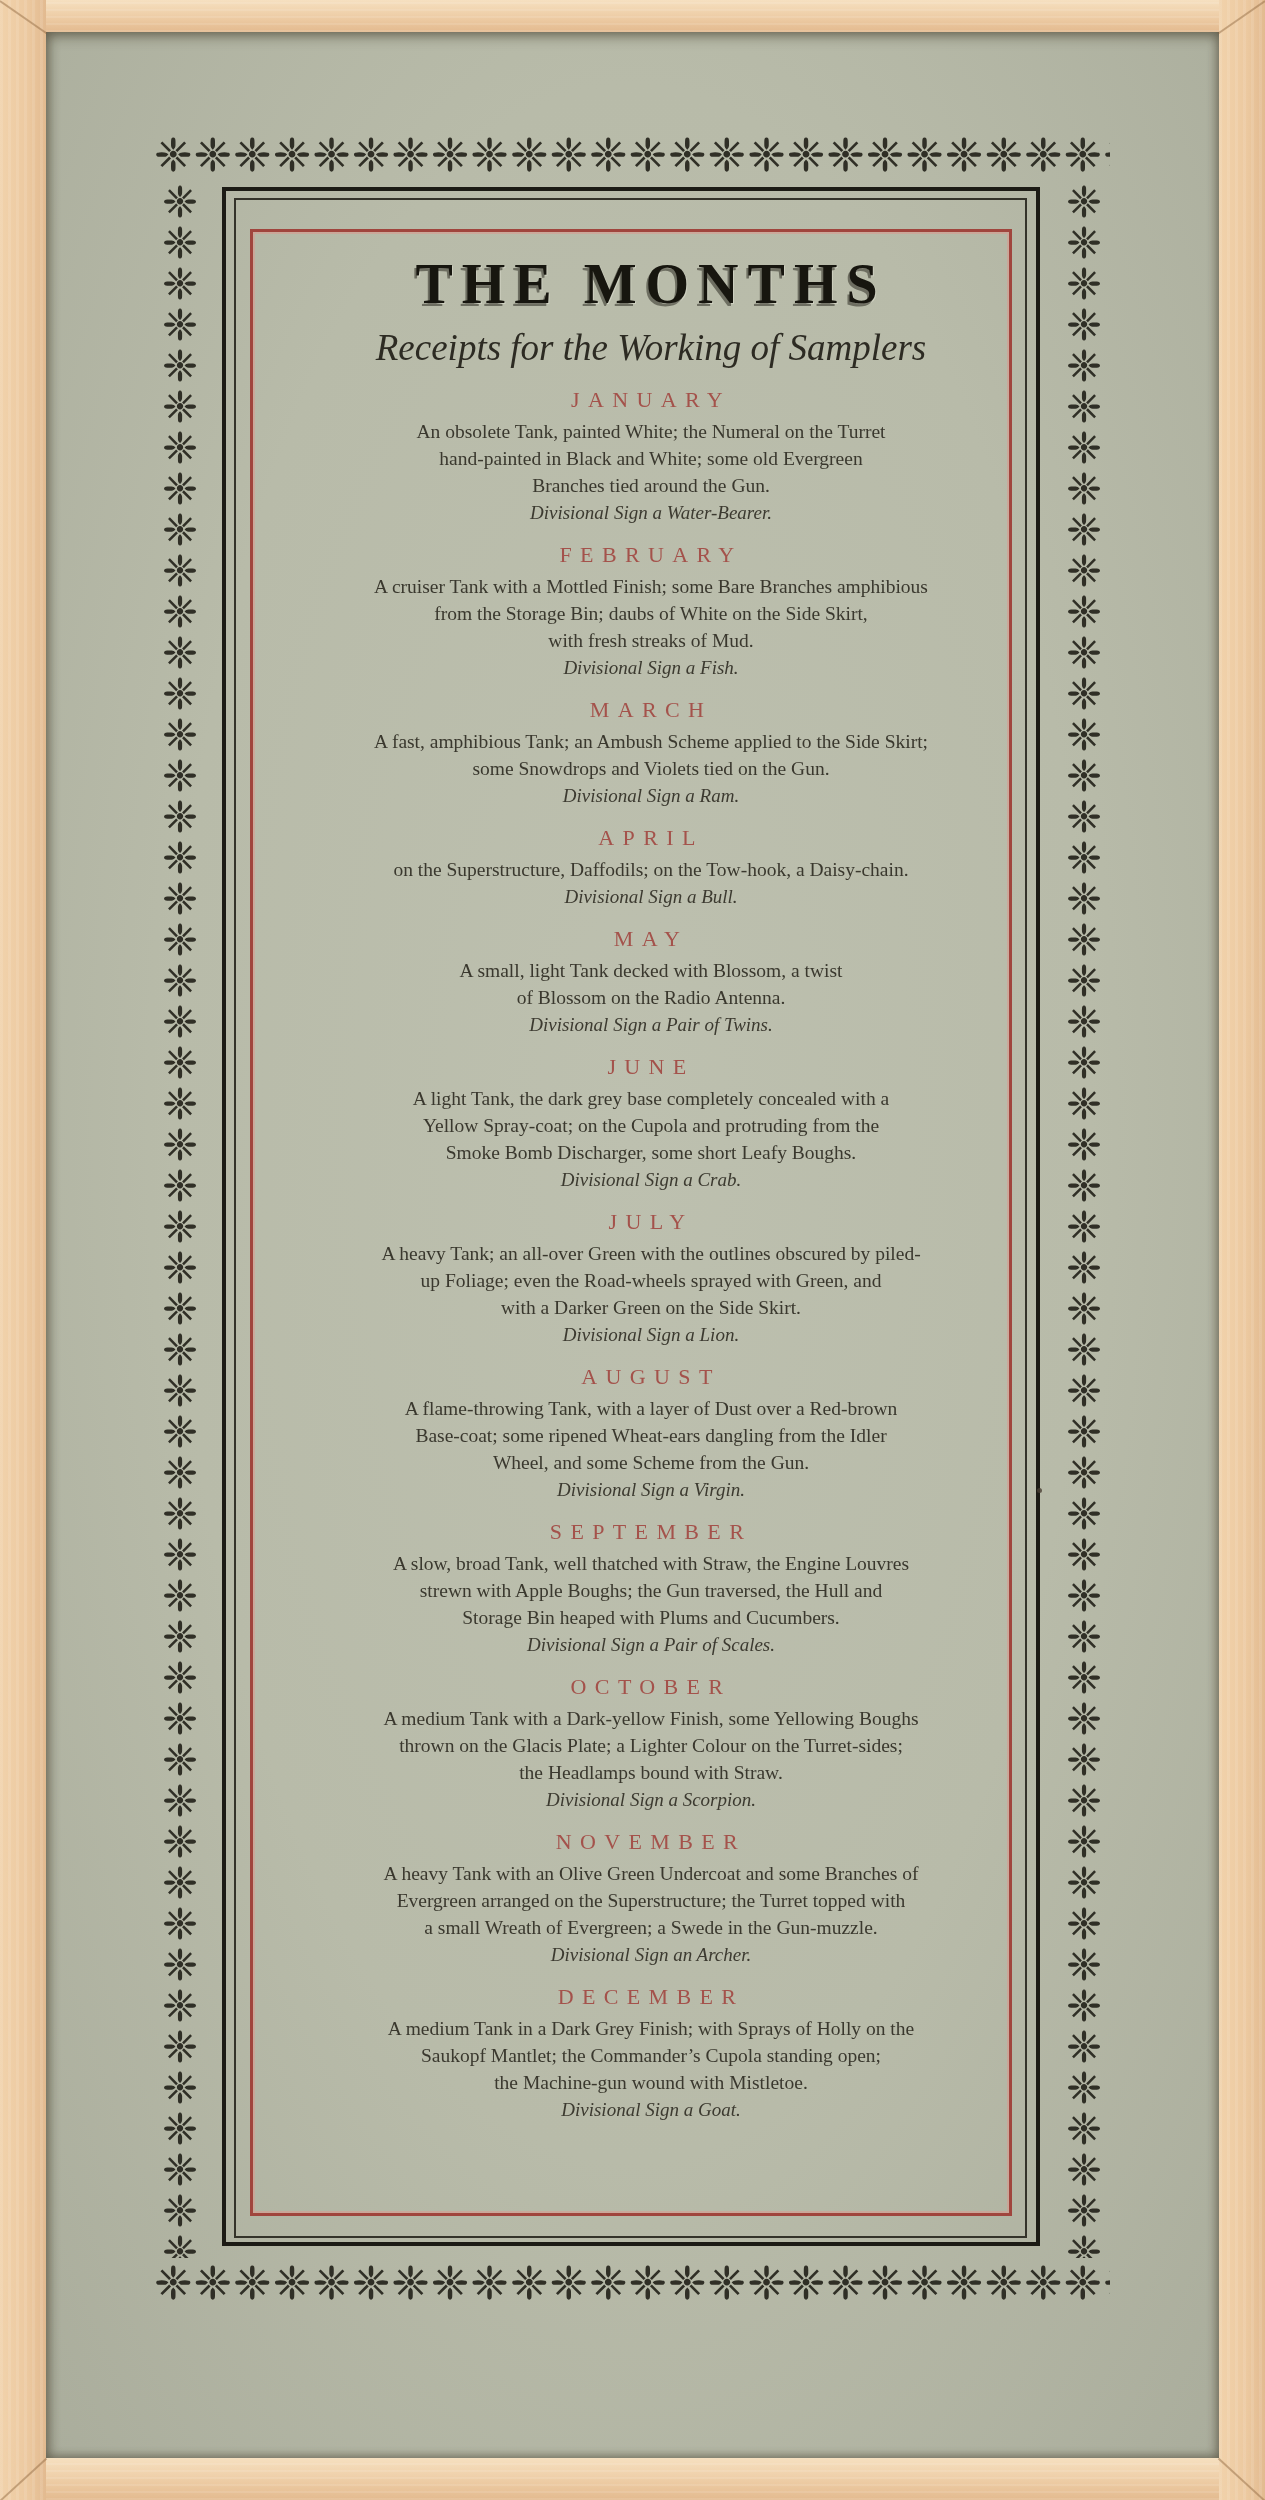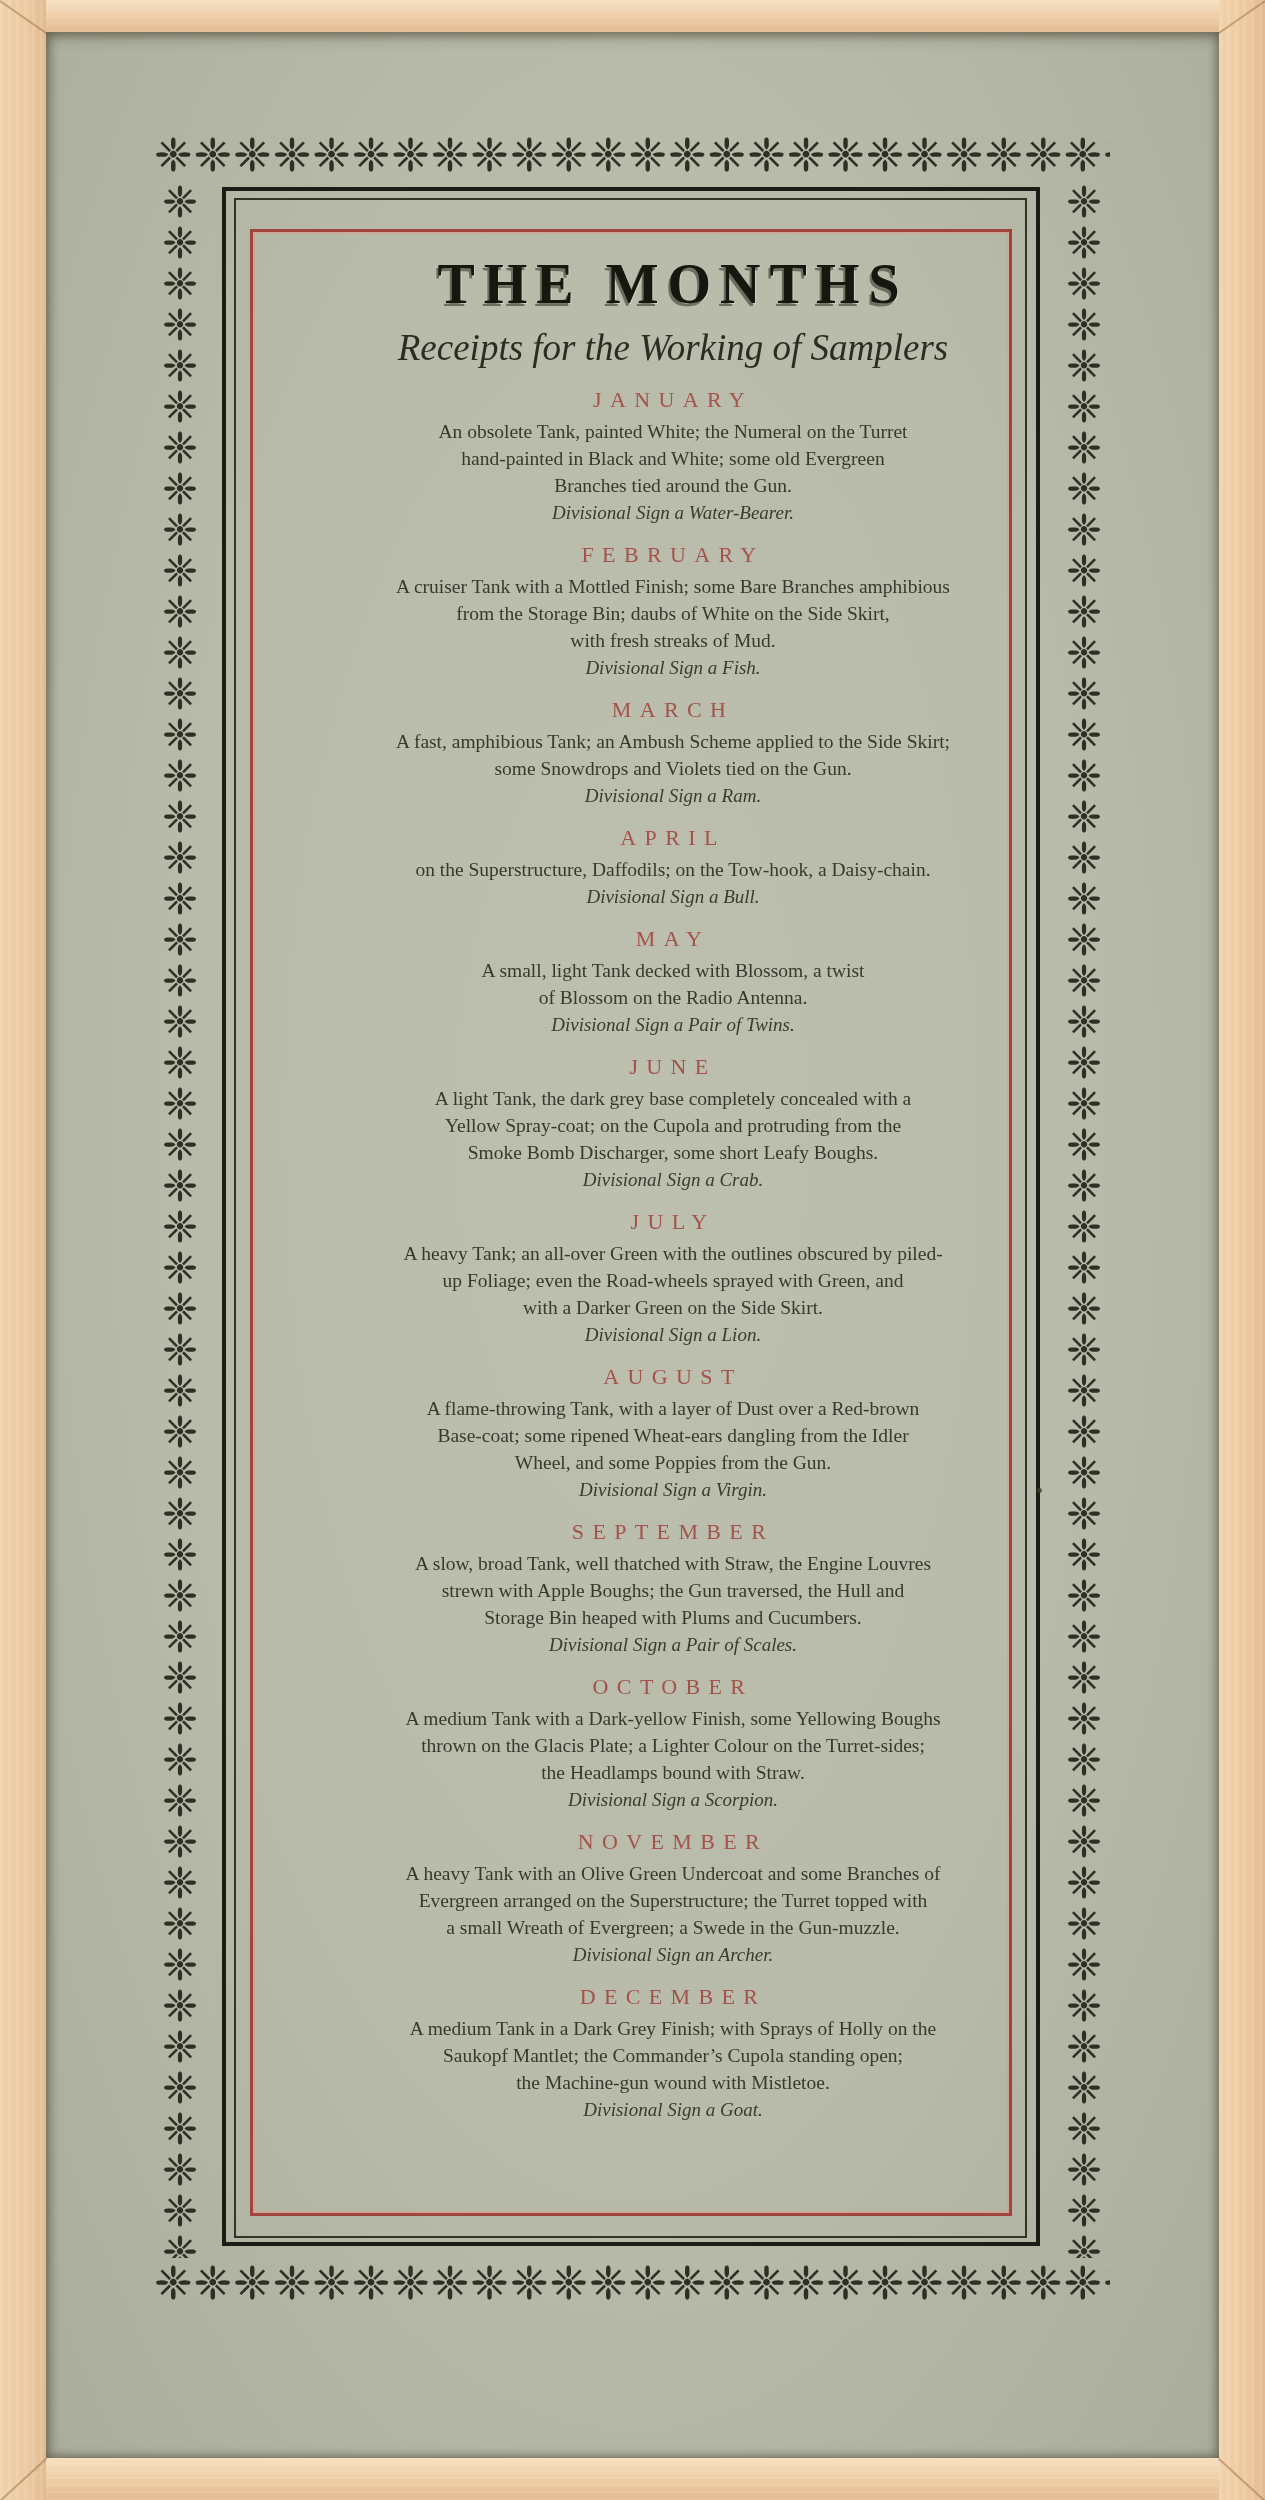--- a/index.html
+++ b/index.html
@@ -47,21 +47,21 @@
   .orn-right{left:1012px;}
 
   
   .rect{position:absolute;box-sizing:border-box;background:transparent;}
   .rule-thick{left:176px;top:155px;width:818px;height:2059px;border:4px solid #1c1b15;}
   .rule-thin{left:188px;top:166px;width:793px;height:2040px;border:2px solid #34332a;}
   .rule-red{left:204px;top:197px;width:762px;height:1987px;border:3px solid #a0453d;
     box-shadow:inset 0 0 0 2px rgba(219,153,142,.55);}
 
   
-  .content{position:absolute;left:221px;top:197px;width:762px;height:2053px;
+  .content{position:absolute;left:199px;top:197px;width:762px;height:2053px;
     text-align:center;color:#3a382e;padding-left:25px;}
   .page-title{margin:26px 0 0 0;font-size:56px;line-height:58px;font-weight:bold;
     letter-spacing:9px;color:#17160f;
     text-shadow:-2px 3px 0 rgba(48,46,37,.55), 1px 1px 0 rgba(245,245,235,.35);}
   .page-subtitle{margin:12px 0 14px 0;font-size:37px;line-height:46px;font-style:italic;
     font-weight:normal;color:#2d2b23;}
   .month{margin-top:14px;}
   .month-name{font-size:22px;line-height:30px;letter-spacing:.38em;color:#a4524b;
     margin:0 0 3px 0;font-weight:normal;}
   .month-line{font-size:19.5px;line-height:27px;}
@@ -282,21 +282,21 @@
             <div class="month-line">with a Darker Green on the Side Skirt.</div>
           </div>
     <div class="month-sign">Divisional Sign a Lion.</div>
   </div>
 
   <div class="month">
     <h3 class="month-name">AUGUST</h3>
     <div class="month-lines">
             <div class="month-line">A flame-throwing Tank, with a layer of Dust over a Red-brown</div>
             <div class="month-line">Base-coat; some ripened Wheat-ears dangling from the Idler</div>
-            <div class="month-line">Wheel, and some Poppies from the Gun.</div>
+            <div class="month-line">Wheel, and some Scheme from the Gun.</div>
           </div>
     <div class="month-sign">Divisional Sign a Virgin.</div>
   </div>
 
   <div class="month">
     <h3 class="month-name">SEPTEMBER</h3>
     <div class="month-lines">
             <div class="month-line">A slow, broad Tank, well thatched with Straw, the Engine Louvres</div>
             <div class="month-line">strewn with Apple Boughs; the Gun traversed, the Hull and</div>
             <div class="month-line">Storage Bin heaped with Plums and Cucumbers.</div>

